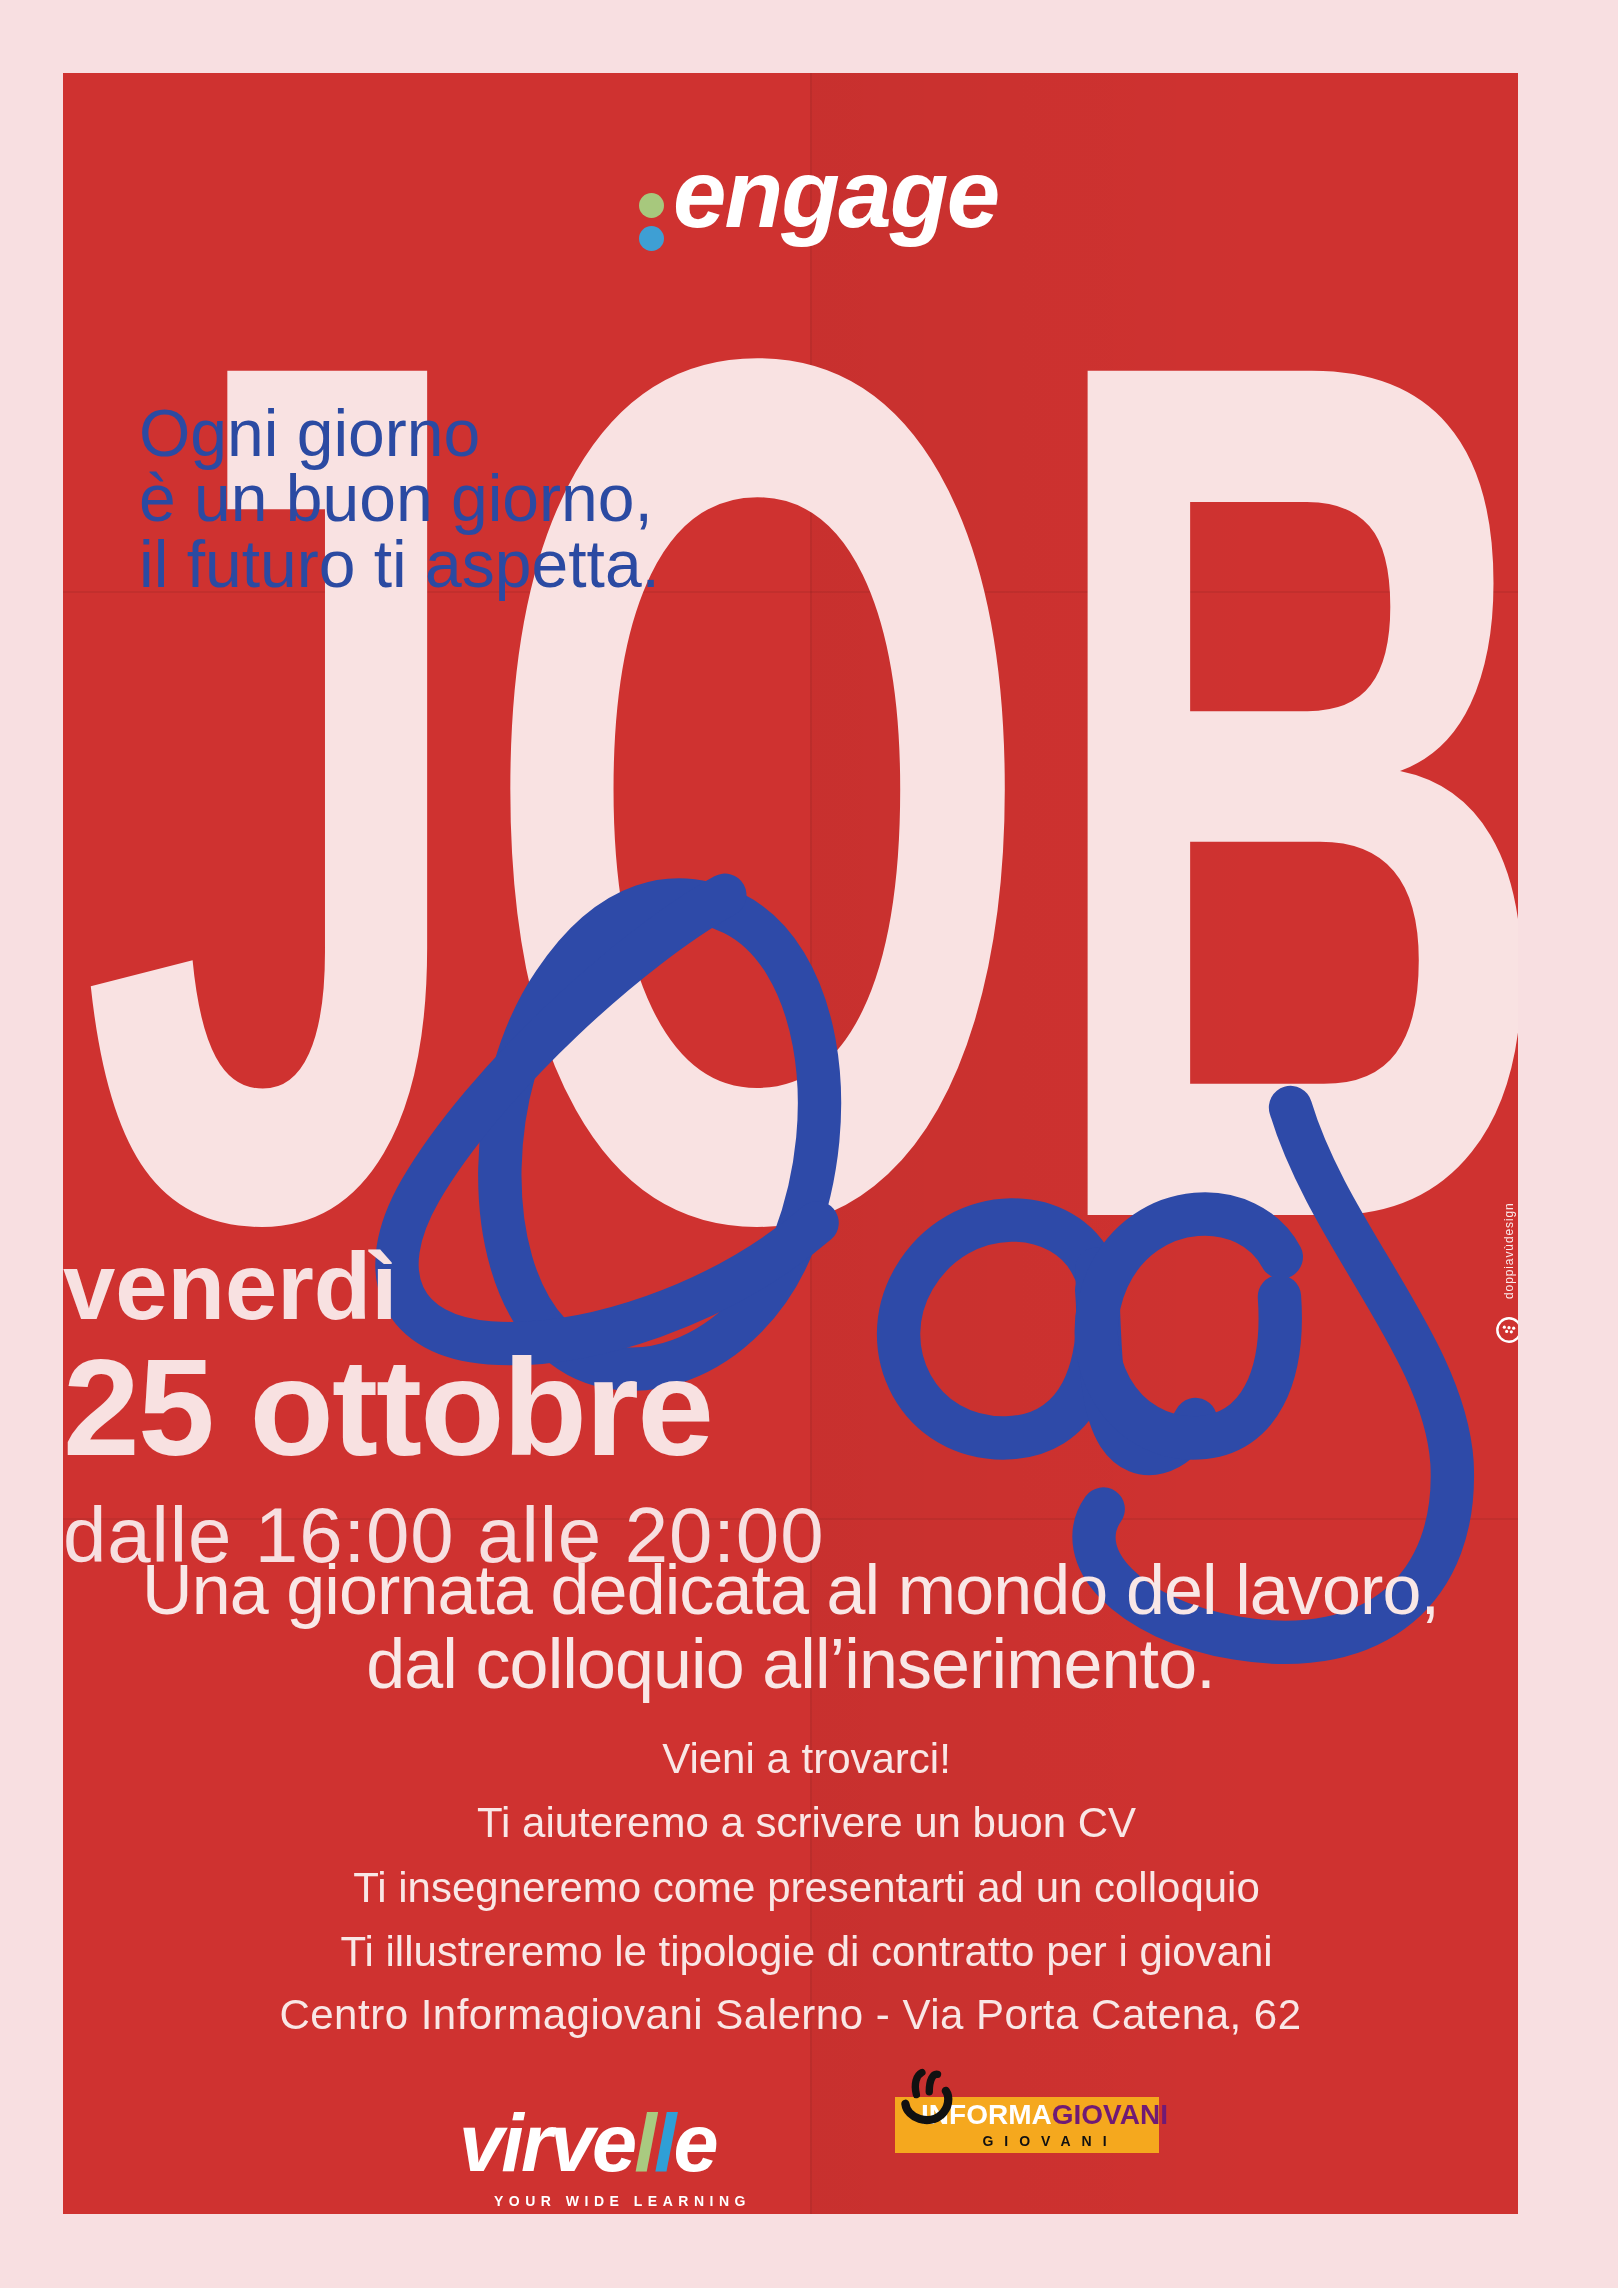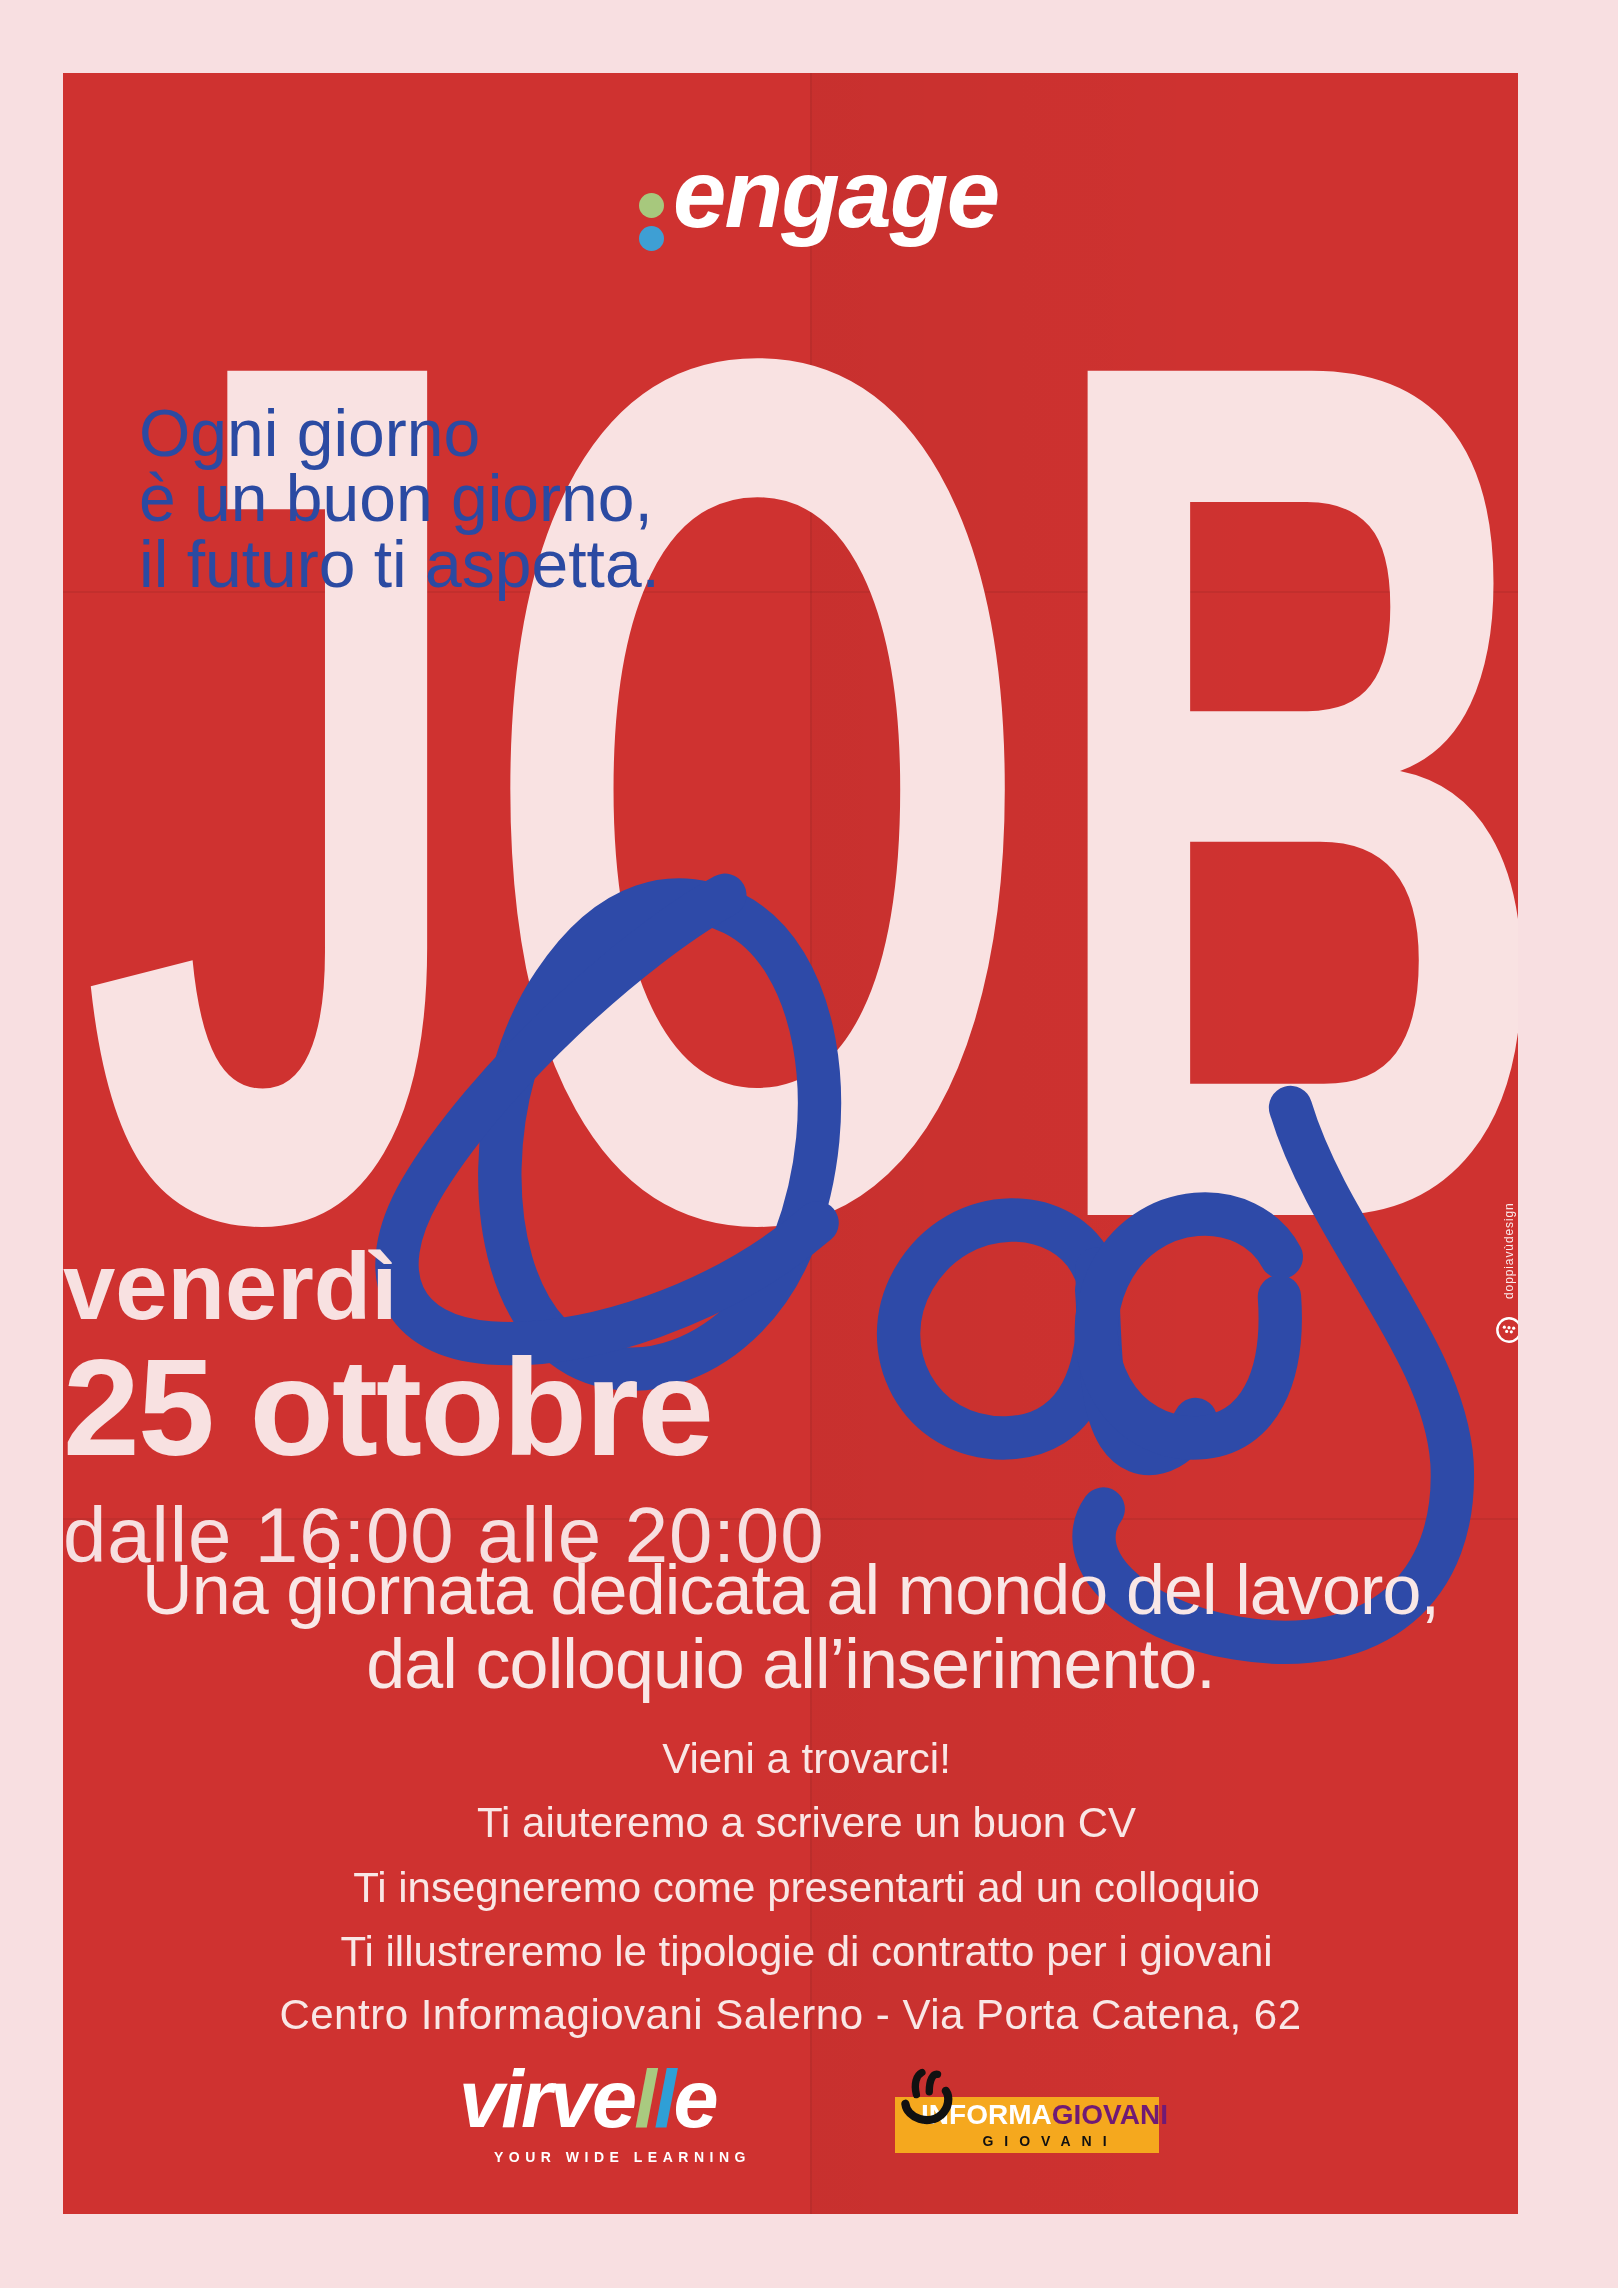--- a/index.html
+++ b/index.html
@@ -45,21 +45,21 @@
 
   .description{position:absolute;top:1481px;left:0;width:100%;text-align:center;color:#f9e7e6;
                font-size:70px;font-weight:400;line-height:1.05;letter-spacing:-0.9px;}
   .invite{position:absolute;top:1654px;left:0;width:100%;text-align:center;color:#f9e7e6;
           font-size:42px;font-weight:400;line-height:1.53;padding-left:32px;}
   .address{position:absolute;top:1918px;left:0;width:100%;text-align:center;color:#f9e7e6;
            font-size:42px;font-weight:400;letter-spacing:0.5px;}
 
   
   .virvelle{position:absolute;left:396px;top:1986px;width:369px;}
-  .virvelle .word{font-size:81px;font-weight:bold;font-style:italic;line-height:1;letter-spacing:-2.8px;color:#ffffff;white-space:nowrap;}
+  .virvelle .word{font-size:81px;font-weight:bold;font-style:italic;line-height:1;letter-spacing:-2.8px;color:#ffffff;white-space:nowrap;margin-top:44px;}
   .virvelle .word .lg{color:#a9ca80;}
   .virvelle .word .lb{color:#2f9fd6;}
   .virvelle .tag{margin-top:9.2px;margin-left:35px;color:#ffffff;font-size:14px;font-weight:bold;letter-spacing:5.5px;white-space:nowrap;}
 
   
   .ig-box{position:absolute;left:832px;top:2024px;width:264px;height:56px;background:#f5a81e;
           display:flex;flex-direction:column;justify-content:center;align-items:center;padding-left:35px;}
   .ig-row1{font-size:28px;font-weight:bold;line-height:1;letter-spacing:0px;white-space:nowrap;}
   .ig-row1 .white{color:#ffffff;}
   .ig-row1 .black{color:#701a75;}

